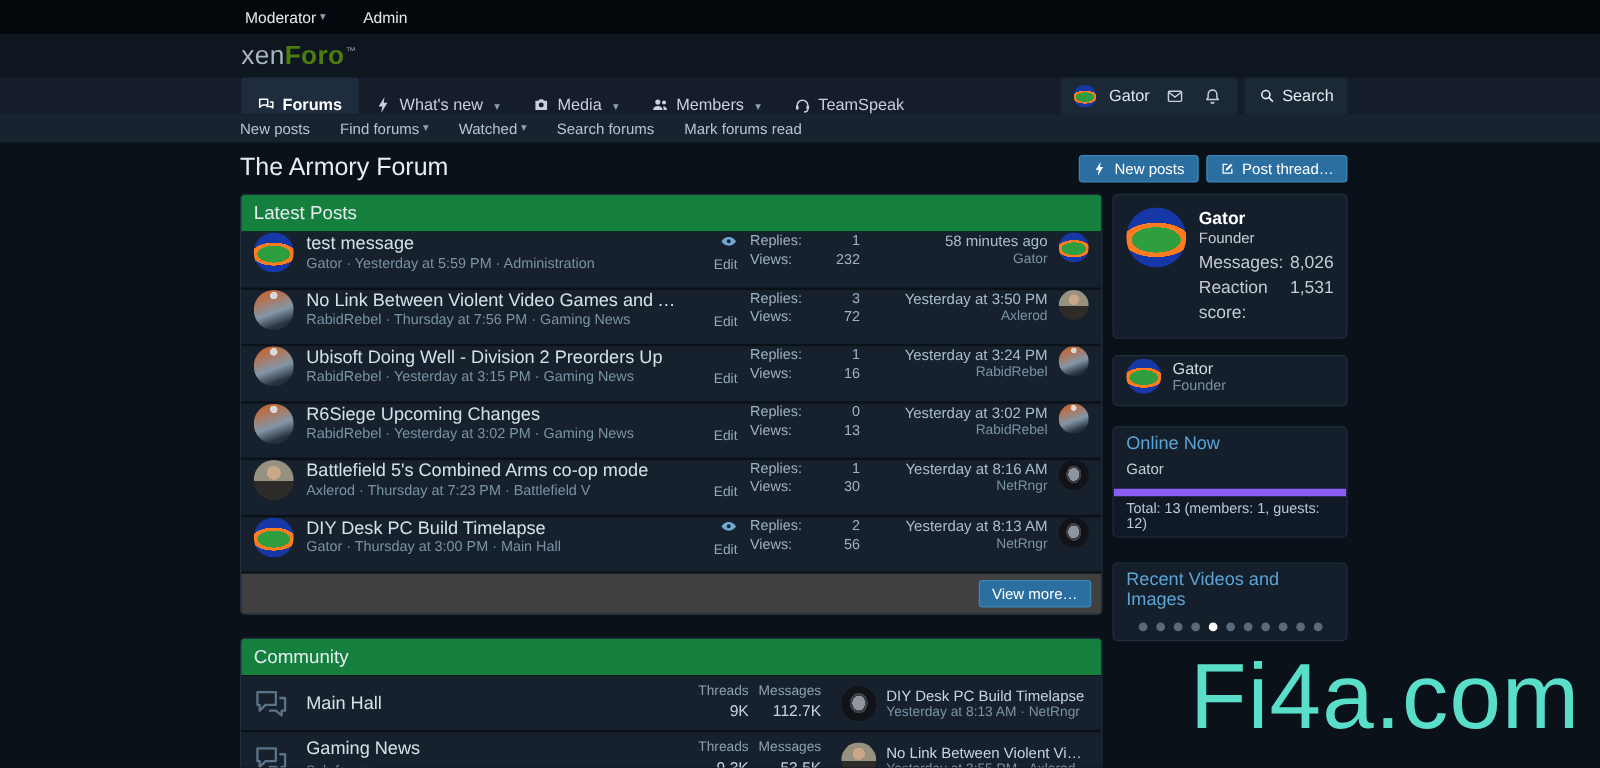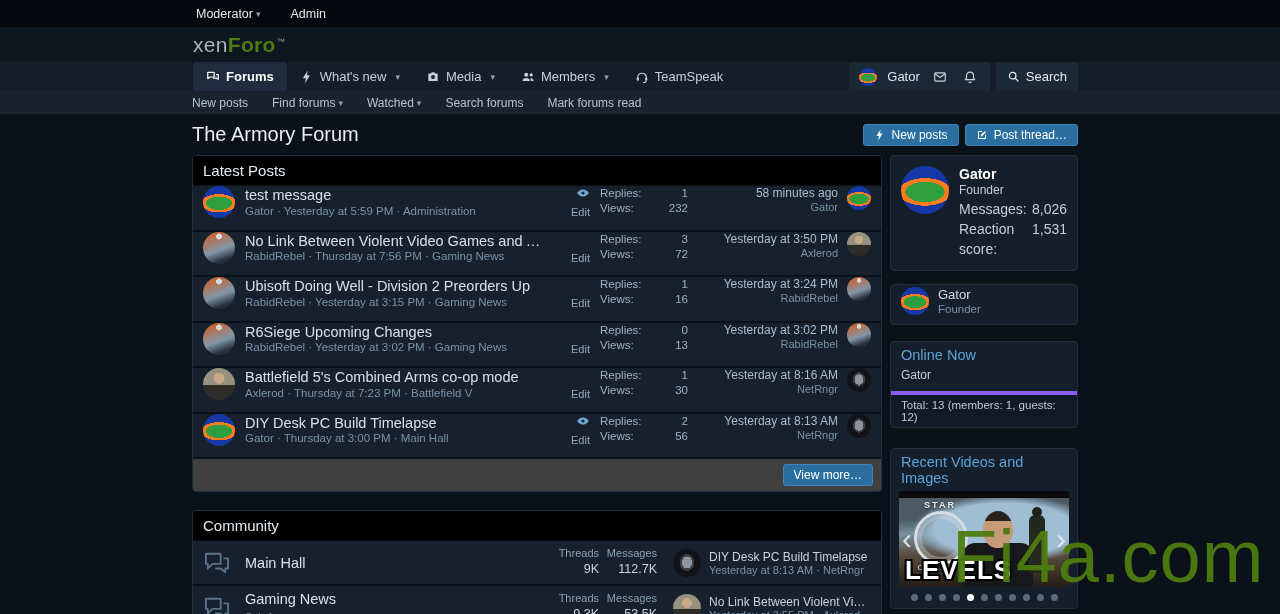--- a/index.html
+++ b/index.html
@@ -17,21 +17,21 @@
   
   .site-header{position:absolute;top:27px;left:0;right:0;height:35px;background:#0e1620;
                display:flex;align-items:center;padding-left:193px}
   .logo{font-size:21px;color:#a9b5c1;letter-spacing:.3px}
   .logo b{color:#4d7c0f;font-weight:700}
   .logo sup{font-size:8px;color:#8fa0af;margin-left:1px}
 
   
   .nav-bar{position:absolute;top:62px;left:0;right:0;height:29px;background:#141d29}
   .nav-left{position:absolute;left:193px;top:0;height:29px;display:flex}
-  .nav-tab{display:flex;align-items:center;gap:6px;padding:0 13px;font-size:13px;
+  .nav-tab{display:flex;align-items:flex-end;gap:6px;padding:0 13px;font-size:13px;
            color:#c6d1dd;height:29px;cursor:pointer;white-space:nowrap}
   .nav-tab svg{width:14px;height:14px}
   .nav-tab.active{background:#1e2c3d;color:#fff;font-weight:700;border-radius:3px 3px 0 0}
   .nav-right{position:absolute;right:202px;top:0;height:29px;display:flex;gap:6px}
   .user-tab{display:flex;align-items:center;gap:10px;padding:0 10px;background:#1b2836;
             border-radius:3px 3px 0 0;height:29px;font-size:13px;color:#dde5ec}
   .icon-btn{display:inline-flex;align-items:center;color:#c6d1dd;cursor:pointer;padding:0 3px}
   .icon-btn svg{width:14px;height:14px}
   .search-tab{display:flex;align-items:center;gap:6px;padding:0 11px;background:#1b2836;
               border-radius:3px 3px 0 0;height:29px;color:#e4ebf1;font-size:13px;cursor:pointer}
@@ -50,21 +50,21 @@
   .btn{display:inline-flex;align-items:center;gap:6px;background:#2a6f9f;border:1px solid #3f85b5;
        color:#fff;font-size:12px;padding:3px 10px;border-radius:3px;cursor:pointer;white-space:nowrap}
   .btn svg{width:12px;height:12px}
   .title-buttons{display:flex;gap:6px}
 
   .columns{display:flex;gap:8px;align-items:flex-start}
   .main-col{width:690px}
   .sidebar{width:188px}
 
   .block{background:#151f2b;border:1px solid #202e3e;border-radius:4px;overflow:hidden}
-  .block-header{background:#000000;padding:6px 10px;font-size:15px;color:#e4ebf1;
+  .block-header{background:#15803d;padding:6px 10px;font-size:15px;color:#e4ebf1;
                 border-bottom:1px solid #0b1118}
 
   
   .av{border-radius:50%;flex:none;display:inline-block;background:#333}
   .av48{width:48px;height:48px}.av32{width:32px;height:32px}.av28{width:28px;height:28px}
   .av24{width:24px;height:24px}.av18{width:18px;height:18px}
   [data-avatar="gator"]{background:
      radial-gradient(ellipse 58% 30% at 50% 54%,#2f9e3f 0 70%,#ff7b1f 71% 95%,rgba(0,0,0,0) 96%),
      radial-gradient(circle at 50% 50%,#1638a6 0 99%,rgba(0,0,0,0) 100%)}
   [data-avatar="rabid"]{background:
@@ -122,21 +122,21 @@
   .profile-info{flex:1;min-width:0}
   .profile-name{font-size:14px;font-weight:700;color:#fff;line-height:1.2}
   .profile-role{font-size:12px;color:#c3ccd7;margin-bottom:2px}
   .profile-stat{display:flex;justify-content:space-between;font-size:14px;color:#c3ccd7;line-height:1.45}
   .staff-card{margin-bottom:16px}
   .staff-item{display:flex;gap:9px;align-items:center;padding:2px 10px 9px}
   .staff-name{font-size:13px;color:#d0dae3;line-height:1.25}
   .staff-role{font-size:11.5px;color:#7992a5}
   .online-card{margin-bottom:20px}
   .online-users{padding:2px 10px 9px;font-size:12px;color:#c3ccd7}
-  .card-footer{border-top:4px solid #8b5cf6;background:#101a26;padding:4px 10px;
+  .card-footer{border-top:6px solid #8b5cf6;background:#101a26;padding:4px 10px;
                font-size:11.5px;color:#b9c9d6}
   .videos-card{margin-bottom:19px;padding-bottom:7px}
   .carousel{position:relative;height:96px;margin:2px 8px 0;border-radius:2px;overflow:hidden;
     background:
       linear-gradient(180deg,#0b0b0c 0,#0b0b0c 7px,rgba(0,0,0,0) 7px),
       radial-gradient(ellipse 75% 50% at 62% 40%,#9fbdd3 0 55%,rgba(159,189,211,0) 72%),
       linear-gradient(180deg,#4d5a64 0 30%,#77909f 45%,#564a3c 68%,#241c15 100%)}
   .sc-star{position:absolute;left:16px;top:9px;width:50px;text-align:center;font-size:9px;
            font-weight:700;letter-spacing:2px;color:#e9eef2;text-shadow:0 1px 2px #222}
   .sc-ring{position:absolute;left:15px;top:20px;width:48px;height:48px;border:3px solid #d6dde2;
@@ -151,21 +151,21 @@
   .vc-levels{position:absolute;left:6px;bottom:1px;font-size:26px;font-weight:800;color:#fff;letter-spacing:1px;
      text-shadow:2px 2px 0 #000,-2px 2px 0 #000,2px -2px 0 #000,-2px -2px 0 #000}
   .car-arrow{position:absolute;top:50%;transform:translateY(-50%);font-size:30px;color:#eef3f7;
              opacity:.85;cursor:pointer;line-height:1}
   .car-prev{left:3px}.car-next{right:3px}
   .dots{display:flex;justify-content:center;gap:7px;margin-top:7px}
   .dot{width:7px;height:7px;border-radius:50%;background:#5a6a7a;cursor:pointer}
   .dot.active{background:#fff}
 
   
-  .watermark{position:absolute;left:952px;top:514px;font-size:74px;color:#4d7c0f;z-index:50;
+  .watermark{position:absolute;left:952px;top:514px;font-size:74px;color:#5eead4;z-index:50;
              letter-spacing:1px;opacity:.95;pointer-events:none}
 </style>
 </head>
 <body>
 
 <div class="admin-bar">
   <span class="ab-item">
     <span>Moderator</span>
     <span class="caret">▾</span>
   </span>
@@ -591,31 +591,20 @@
       </div>
 
       <div class="card online-card">
         <div class="card-header">Online Now</div>
         <div class="online-users">Gator</div>
         <div class="card-footer">Total: 13 (members: 1, guests: 12)</div>
       </div>
 
       <div class="card videos-card">
         <div class="card-header">Recent Videos and Images</div>
-        <div class="carousel">
-          <div class="sc-star">STAR</div>
-          <div class="sc-ring"></div>
-          <div class="sc-citizen">CITIZEN</div>
-          <div class="vc-body"></div>
-          <div class="vc-face"></div>
-          <div class="vc-soldier"></div>
-          <div class="vc-levels">LEVELS</div>
-          <span class="car-arrow car-prev">‹</span>
-          <span class="car-arrow car-next">›</span>
-        </div>
         <div class="dots">
           <span class="dot"></span>
           <span class="dot"></span>
           <span class="dot"></span>
           <span class="dot"></span>
           <span class="dot active"></span>
           <span class="dot"></span>
           <span class="dot"></span>
           <span class="dot"></span>
           <span class="dot"></span>

